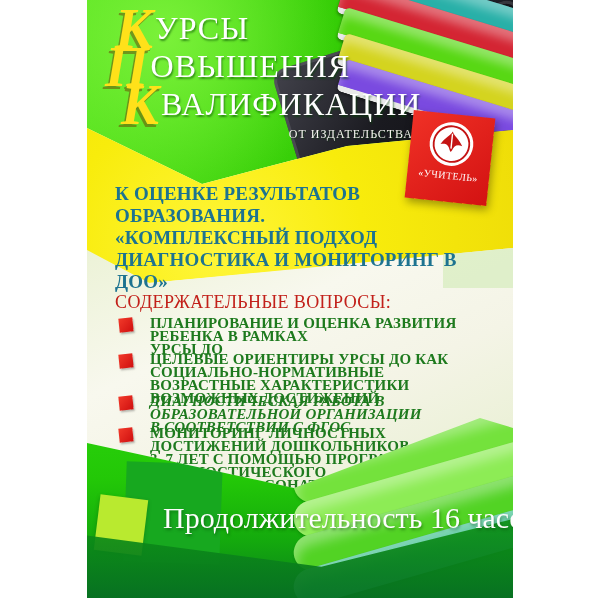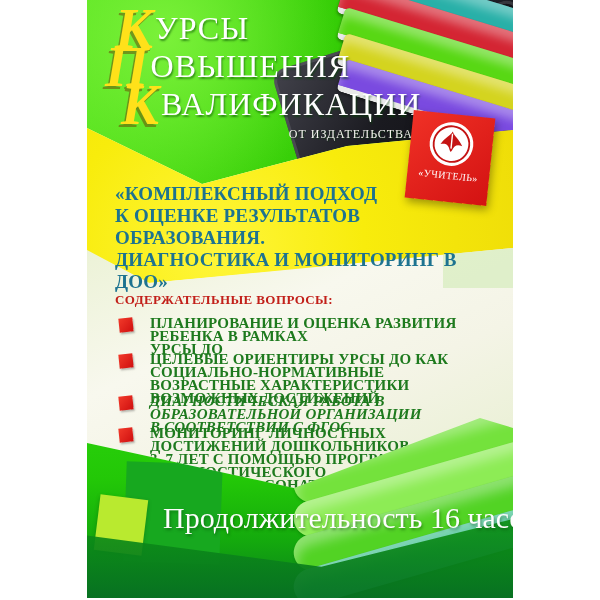--- a/index.html
+++ b/index.html
@@ -43,21 +43,21 @@
     clip-path:polygon(0 28px,115px 84px,260px 46px,426px 30px,426px 150px,62px 183px,0 151px);
     background:radial-gradient(circle at 30% 78%, #fff63a 0%, #f8ec0c 45%, #eedc08 100%);}
   .course-title{position:absolute;left:28px;top:183px;z-index:5;font-weight:bold;font-size:19px;
     line-height:22px;color:#1d7390;letter-spacing:.2px;}
 
   
   .sec-card{position:absolute;left:0;top:240px;width:426px;height:252px;z-index:2;
     clip-path:polygon(0 10px,62px 43px,426px 8px,426px 188px,393px 178px,207px 248px,0 203px);
     background:linear-gradient(155deg,#ebf2d5 0%,#f8f8ee 35%,#f4f4e6 62%,#e6efcf 100%);}
   .card-green-corner{position:absolute;right:0;top:0;width:70px;height:48px;background:#ddeec6;opacity:.9;}
-  .topics-heading{position:absolute;left:28px;top:52px;font-weight:bold;font-size:13px;
+  .topics-heading{position:absolute;left:28px;top:52px;font-weight:normal;font-size:18px;
     letter-spacing:.4px;color:#c2201a;}
   .topic{position:absolute;left:32px;display:flex;gap:17px;}
   .tp1{top:77px;}.tp2{top:113px;}.tp3{top:155px;font-style:italic;}.tp4{top:187px;}
   .bullet{width:14px;height:14px;margin-top:1px;flex:0 0 14px;transform:rotate(-6deg);
     background:linear-gradient(135deg,#f23a2a,#cf0f0f);box-shadow:1px 2px 2px rgba(0,0,0,.25);}
   .topic-text{font-weight:bold;font-size:15px;line-height:13px;letter-spacing:.2px;color:#1e7a1e;width:335px;}
 
   
   .sec-footer{position:absolute;left:0;top:405px;width:426px;height:193px;z-index:1;overflow:hidden;
     background:linear-gradient(180deg,#2bd30c 0%,#23c807 38%,#14aa0d 70%,#0a7f1d 100%);}
@@ -113,22 +113,22 @@
         <div class="t-line t3">
           <span class="ini">К</span>
           <span class="rest">ВАЛИФИКАЦИИ</span>
         </div>
       </div>
       <div class="pub">ОТ ИЗДАТЕЛЬСТВА</div>
     </div>
 
     <div class="sec-banner"></div>
     <div class="course-title">
+      <div>К ОЦЕНКЕ РЕЗУЛЬТАТОВ ОБРАЗОВАНИЯ.</div>
       <div>«КОМПЛЕКСНЫЙ ПОДХОД</div>
-      <div>К ОЦЕНКЕ РЕЗУЛЬТАТОВ ОБРАЗОВАНИЯ.</div>
       <div>ДИАГНОСТИКА И МОНИТОРИНГ В ДОО»</div>
     </div>
 
     <div class="sec-card">
       <div class="card-green-corner"></div>
       <div class="topics-heading">СОДЕРЖАТЕЛЬНЫЕ ВОПРОСЫ:</div>
 
       <div class="topic tp1">
         <div class="bullet"></div>
         <div class="topic-text">

